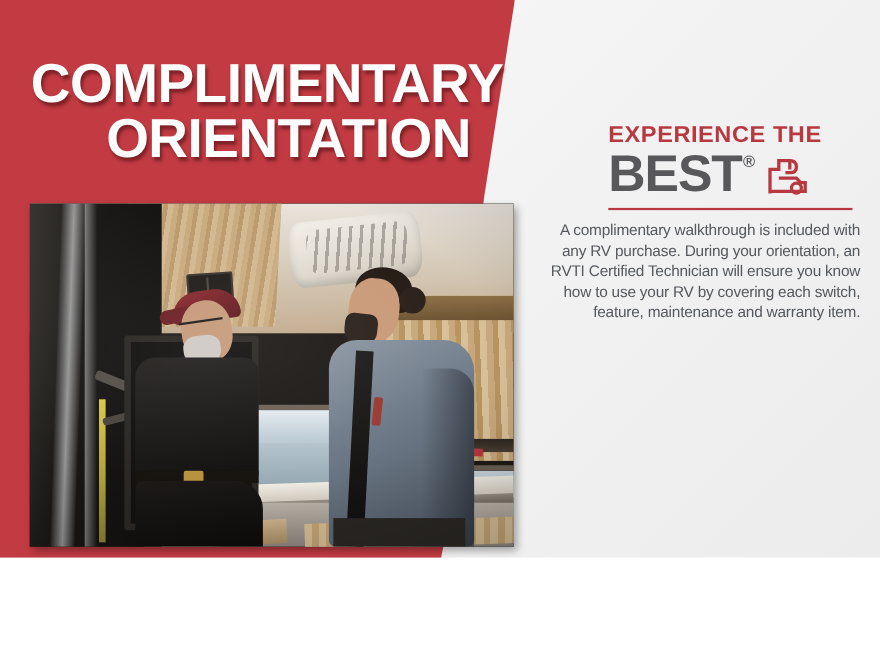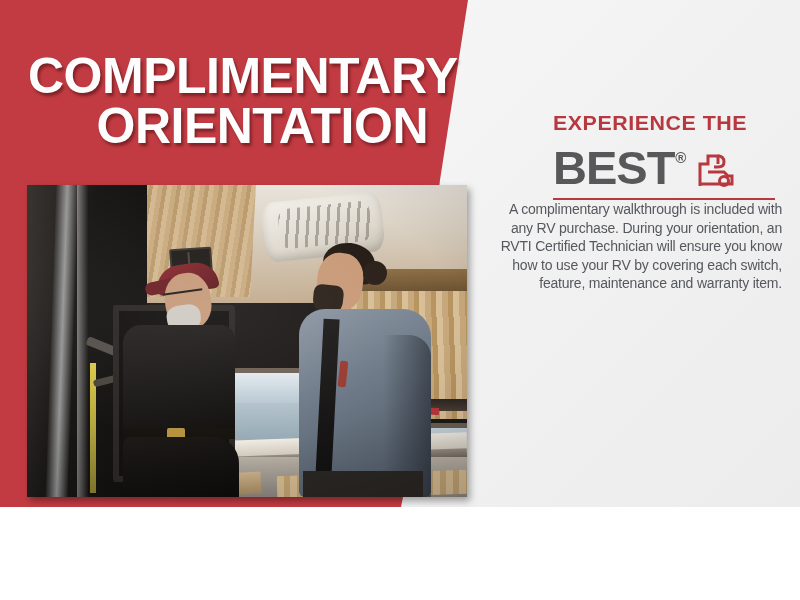--- a/index.html
+++ b/index.html
@@ -397,21 +397,21 @@
     font-size: 21px;
     letter-spacing: 0.5px;
     line-height: 1;
     white-space: nowrap;
     transform: scaleX(1.02);
     transform-origin: left center;
   }
   .logo-mid {
     display: flex;
     align-items: flex-start;
-    margin-top: 13px;
+    margin-top: 3px;
   }
   .logo-best {
     color: #58585b;
     font-weight: bold;
     font-size: 47px;
     line-height: 0.92;
     letter-spacing: -1px;
   }
   .logo-reg {
     color: #58585b;

